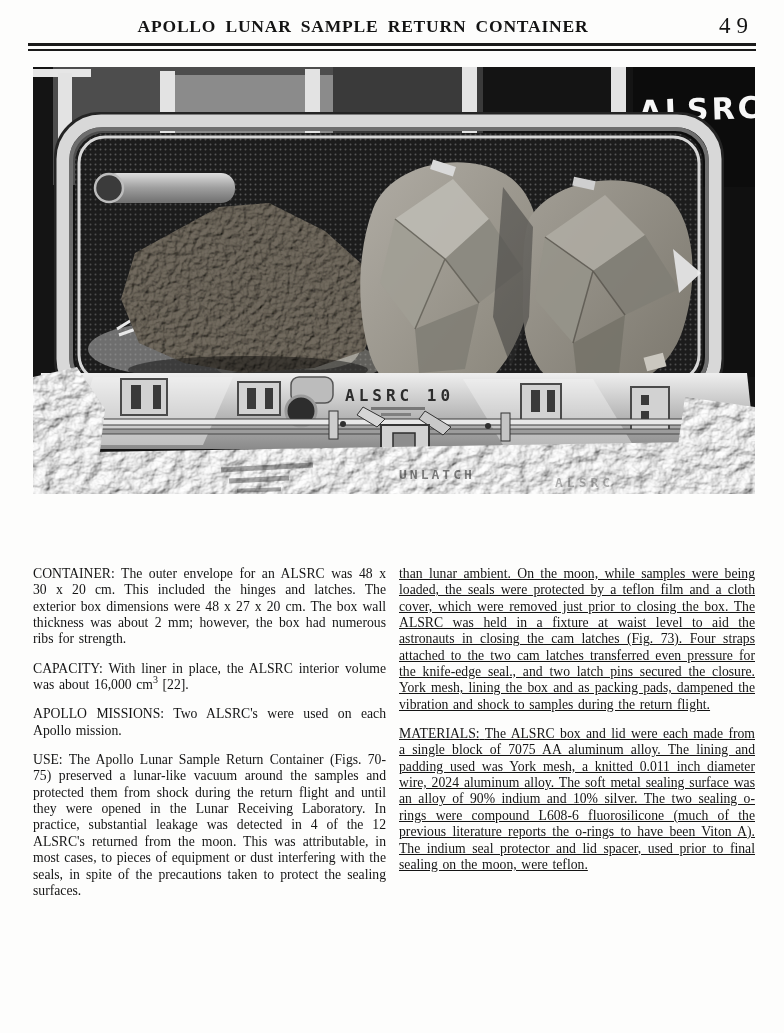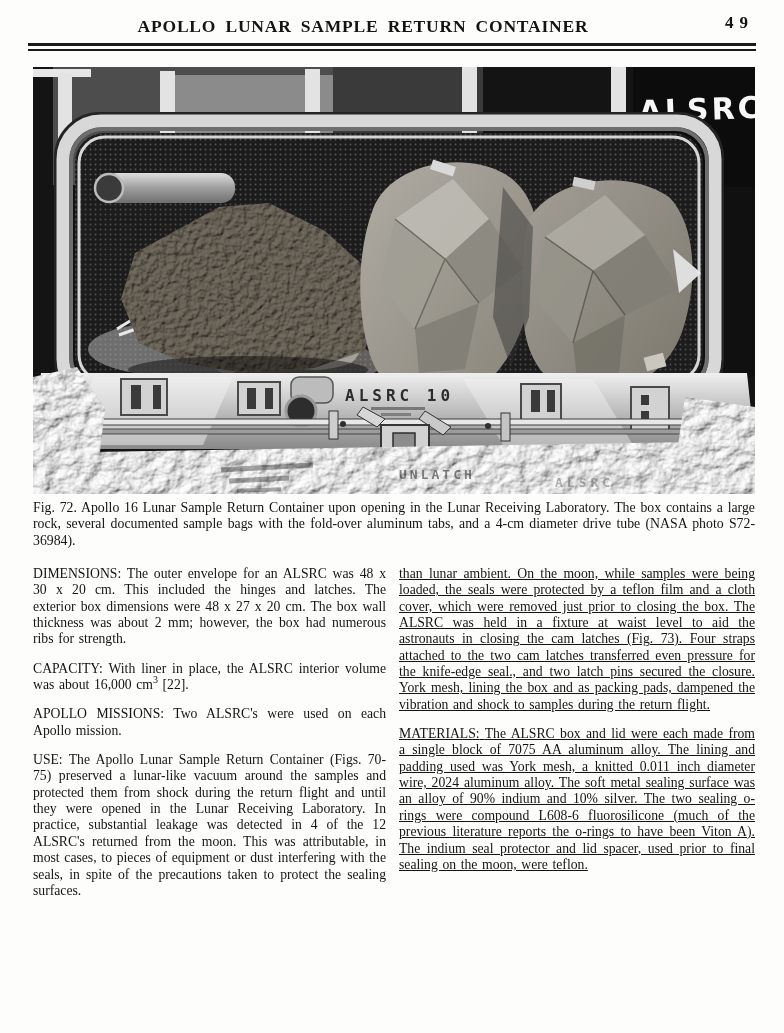--- a/index.html
+++ b/index.html
@@ -6,21 +6,21 @@
   html,body { background:#ffffff; }
   .page {
     position:relative; width:784px; height:1033px; background:#fdfdfc;
     font-family:"Liberation Serif", serif; color:#141414; overflow:hidden;padding-left:7px;
   }
   .title {
     position:absolute; top:16px; left:33px; width:660px; text-align:center;
     font-size:17.5px; font-weight:bold; letter-spacing:0.8px; word-spacing:4px;
     white-space:nowrap;
   }
-  .pageno { position:absolute; top:13px; right:30px; font-size:17px; letter-spacing:6px; font-weight:bold; }
+  .pageno { position:absolute; top:13px; right:30px; font-size:23px; letter-spacing:6px; font-weight:normal; }
   .rule {
     position:absolute; top:43px; left:28px; right:28px; height:8px;
     border-top:3px solid #1a1a1a; border-bottom:2px solid #1a1a1a;
   }
   .photo { position:absolute; top:67px; left:33px; width:722px; height:427px; background:#111; }
   .photo svg { display:block; }
   .caption {
     position:absolute; top:500px; left:33px; width:722px;
     font-size:13.8px; line-height:16.4px; text-align:justify;
   }
@@ -222,24 +222,23 @@
           <rect x="188" y="398" width="92" height="5" transform="rotate(-3 234 400)"></rect>
           <rect x="196" y="410" width="60" height="5" transform="rotate(-3 226 412)"></rect>
           <rect x="204" y="421" width="44" height="4" transform="rotate(-2 226 423)"></rect>
         </g>
         <text x="366" y="412" font-size="13" letter-spacing="3" fill="#333" opacity="0.6" class="stamp">UNLATCH</text>
         <text x="522" y="420" font-size="13" letter-spacing="4" fill="#444" opacity="0.4" class="stamp">ALSRC</text>
       </g>
     </svg>
   </figure>
 
-  <p class="caption">Fig. 72. Apollo 16 Lunar Sample Return Container upon opening in the Lunar Receiving Laboratory. The box contains a large rock, several documented sample bags with the fold-over aluminum tabs, and a 4-cm diameter drive tube (NASA photo S72-36984).</p>
 
   <div class="col col-left">
-    <p class="para"><span>DIMENSIONS:</span> <span>The outer envelope for an ALSRC was 48 x 30 x 20 cm. This included the hinges and latches. The exterior box dimensions were 48 x 27 x 20 cm. The box wall thickness was about 2 mm; however, the box had numerous ribs for strength.</span></p>
+    <p class="para"><span>CONTAINER:</span> <span>The outer envelope for an ALSRC was 48 x 30 x 20 cm. This included the hinges and latches. The exterior box dimensions were 48 x 27 x 20 cm. The box wall thickness was about 2 mm; however, the box had numerous ribs for strength.</span></p>
     <p class="para"><span>CAPACITY:</span> <span>With liner in place, the ALSRC interior volume was about 16,000 cm</span><sup>3</sup><span> [22].</span></p>
     <p class="para"><span>APOLLO MISSIONS:</span> <span>Two ALSRC's were used on each Apollo mission.</span></p>
     <p class="para"><span>USE:</span> <span>The Apollo Lunar Sample Return Container (Figs. 70-75) preserved a lunar-like vacuum around the samples and protected them from shock during the return flight and until they were opened in the Lunar Receiving Laboratory. In practice, substantial leakage was detected in 4 of the 12 ALSRC's returned from the moon. This was attributable, in most cases, to pieces of equipment or dust interfering with the seals, in spite of the precautions taken to protect the sealing surfaces.</span></p>
   </div>
 
   <div class="col col-right">
     <p class="para"><span>than lunar ambient. On the moon, while samples were being loaded, the seals were protected by a teflon film and a cloth cover, which were removed just prior to closing the box. The ALSRC was held in a fixture at waist level to aid the astronauts in closing the cam latches (Fig. 73).  Four straps attached to the two cam latches transferred even pressure for the knife-edge seal., and two latch pins secured the closure. York mesh, lining the box and as packing pads, dampened the vibration and shock to samples during the return flight.</span></p>
     <p class="para"><span>MATERIALS:</span> <span>The ALSRC box and lid were each made from a single block of 7075 AA aluminum alloy. The lining and padding used was York mesh, a knitted 0.011 inch diameter wire, 2024 aluminum alloy.  The soft metal sealing surface was an alloy of 90% indium and 10% silver. The two sealing o-rings were compound L608-6 fluorosilicone (much of the previous literature reports the o-rings to have been Viton A).  The indium seal protector and lid spacer, used prior to final sealing on the moon, were teflon.</span></p>
   </div>
 

